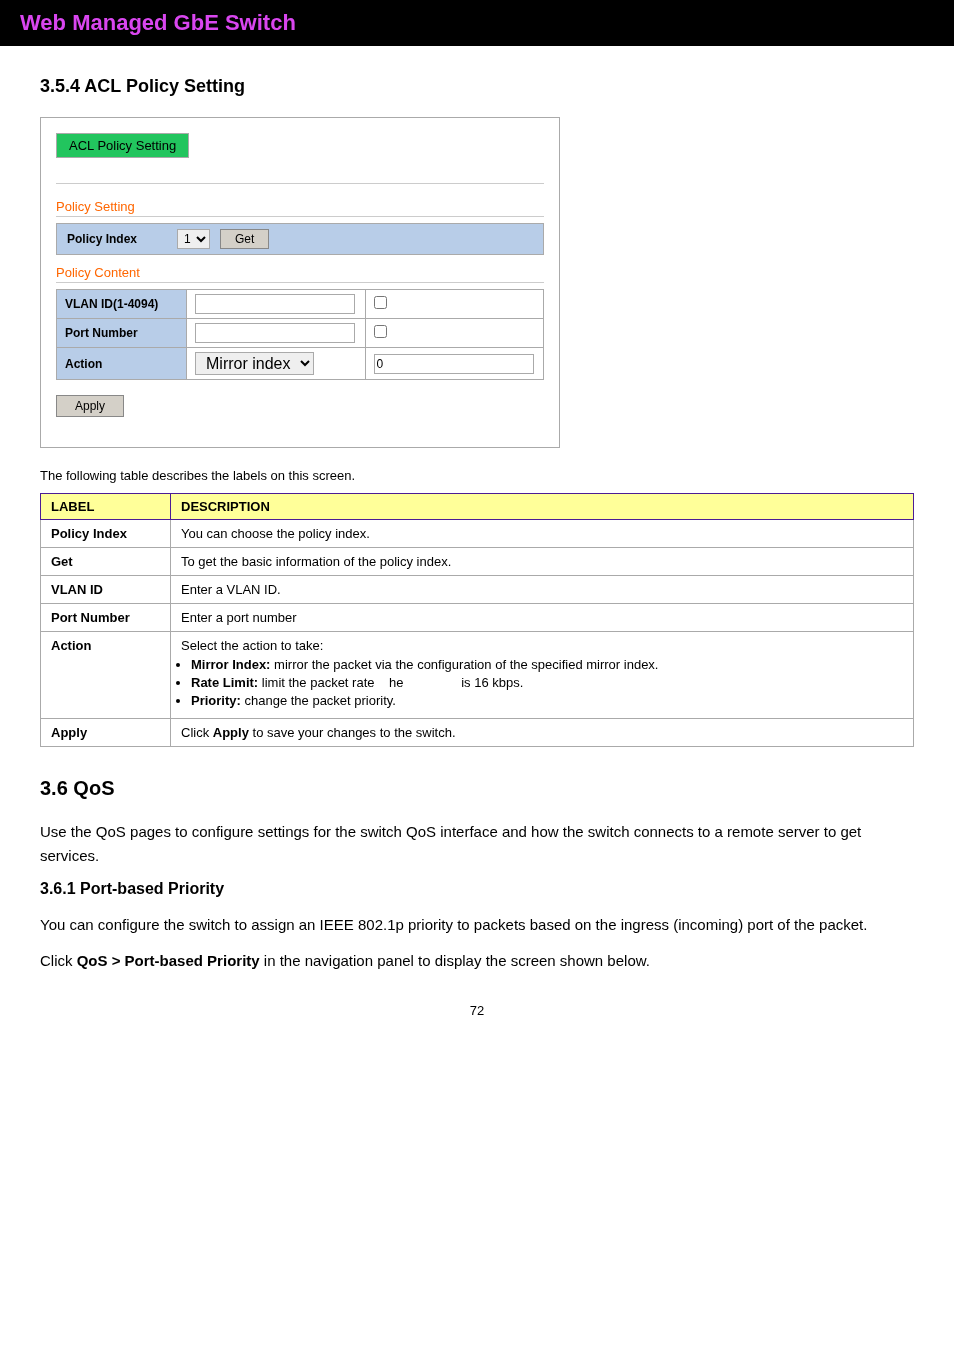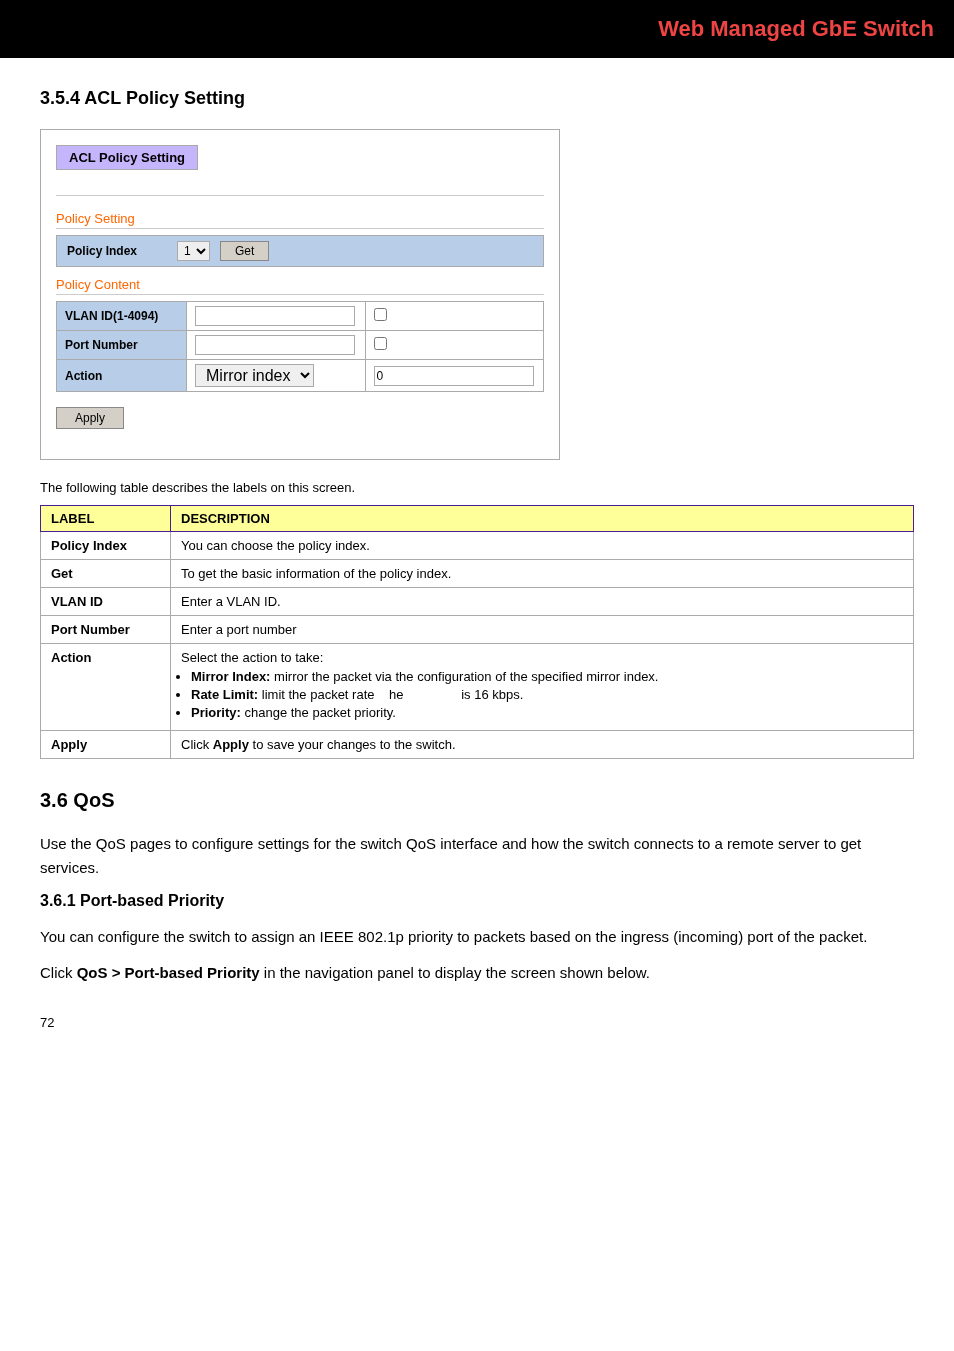--- a/index.html
+++ b/index.html
@@ -9,25 +9,25 @@
       background: #fff;
       color: #000;
       width: 954px;
       min-height: 1351px;
       padding: 0;
     }
 
     
     .header-banner {
       background: #000;
-      color: #ef4444;
+      color: #d946ef;
       font-size: 22px;
       font-weight: bold;
-      text-align: right;
-      padding: 16px 20px;
+      text-align: left;
+      padding: 10px 20px;
       width: 100%;
     }
 
     .main-content {
       padding: 20px 40px;
     }
 
     
     .section-title {
       font-size: 18px;
@@ -38,26 +38,26 @@
 
     
     .acl-box {
       border: 1px solid #aaa;
       padding: 15px;
       max-width: 520px;
       margin-bottom: 20px;
     }
 
     .acl-box-title {
-      background: #c4b5fd;
+      background: #22c55e;
       border: 1px solid #aaa;
       display: inline-block;
       padding: 4px 12px;
       font-size: 13px;
-      font-weight: bold;
+      font-weight: normal;
       margin-bottom: 15px;
     }
 
     
     .subsection-title {
       color: #ff6600;
       font-weight: normal;
       font-size: 13px;
       margin-bottom: 6px;
       border-bottom: 1px solid #ccc;
@@ -207,21 +207,21 @@
       margin-bottom: 15px;
     }
 
     .body-text {
       font-size: 15px;
       line-height: 1.6;
       margin-bottom: 12px;
     }
 
     .page-number {
-      text-align: left;
+      text-align: center;
       font-size: 13px;
       margin-top: 30px;
     }
 
     hr.section-divider {
       border: none;
       border-top: 1px solid #ccc;
       margin: 10px 0 15px 0;
     }
   </style>

